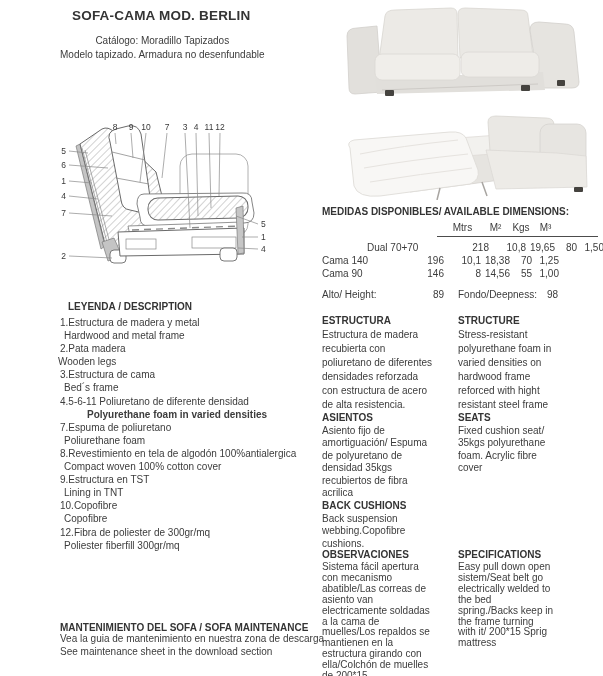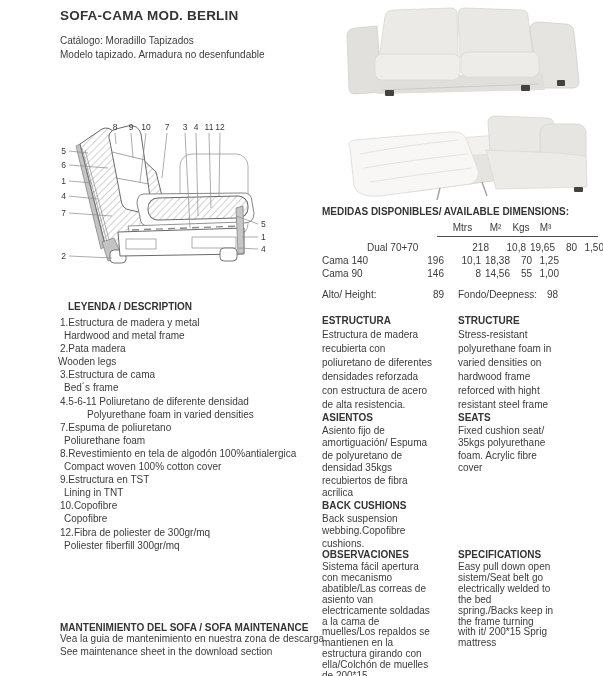--- a/index.html
+++ b/index.html
@@ -3,41 +3,41 @@
 <meta charset="utf-8">
 <style>
   html,body{margin:0;padding:0;background:#fff;}
   .page{
     position:relative;width:603px;height:676px;background:#ffffff;overflow:hidden;
     font-family:"Liberation Sans","DejaVu Sans",sans-serif;
     color:#3c3c3c;font-size:10px;
   }
   .abs{position:absolute;}
   .b{font-weight:bold;color:#343434;}
-  .page-title{left:60px;top:8px;font-size:13.5px;letter-spacing:.2px;}
-  .catalog{left:60px;top:34px;line-height:14px;}
+  .page-title{left:72px;top:8px;font-size:13.5px;letter-spacing:.2px;}
+  .catalog{left:60px;top:34px;line-height:14px;text-align:center;}
   
   .dims{left:322px;top:206px;width:281px;}
   .dims .dim-title{position:absolute;left:0;top:0;white-space:nowrap;}
   .dim-grid{display:grid;grid-template-columns:90px 32px 37px 29px 22px 27px;position:absolute;left:0;}
   .dim-grid .num{text-align:right;}
   .dim-grid .chead{text-align:center;}
   .dim-head{top:16px;}
   .dim-line{position:absolute;left:115px;top:30px;width:161px;border-top:1.2px solid #4c4c4c;}
   .dim-r0{top:36px;margin-left:45px;} .dim-r1{top:49px;} .dim-r2{top:62px;}
   .alto-row{left:322px;top:289px;width:245px;display:flex;}
   .alto-row .l1{width:90px;} .alto-row .v1{width:32px;text-align:right;}
   .alto-row .l2{margin-left:14px;width:82px;} .alto-row .v2{width:18px;text-align:right;}
   
   .legend{left:60px;top:300px;width:252px;}
   .legend .leg-title{line-height:13px;margin-bottom:3px;padding-left:8px;}
   .legend .line{line-height:13.1px;white-space:nowrap;}
   .leg-en{padding-left:4px;}
   .leg-en.flush{padding-left:0;margin-left:-2px;}
-  .leg-en.deep{padding-left:27px;}
+  .leg-en.deep{padding-left:27px;font-weight:bold;}
   
   .sec{left:322px;width:281px;display:grid;grid-template-columns:136px 1fr;}
   .sec h4{margin:0 13px 2px 0;font-size:10px;color:#343434;}
   .sec p{margin:0;white-space:pre-line;}
   .s-est p{line-height:14px;}
   .s-asi p{line-height:12.4px;}
   .s-resp p{line-height:12.4px;}
   .s-obs p{line-height:10.9px;}
   
   .maint{left:60px;top:622px;width:300px;}

